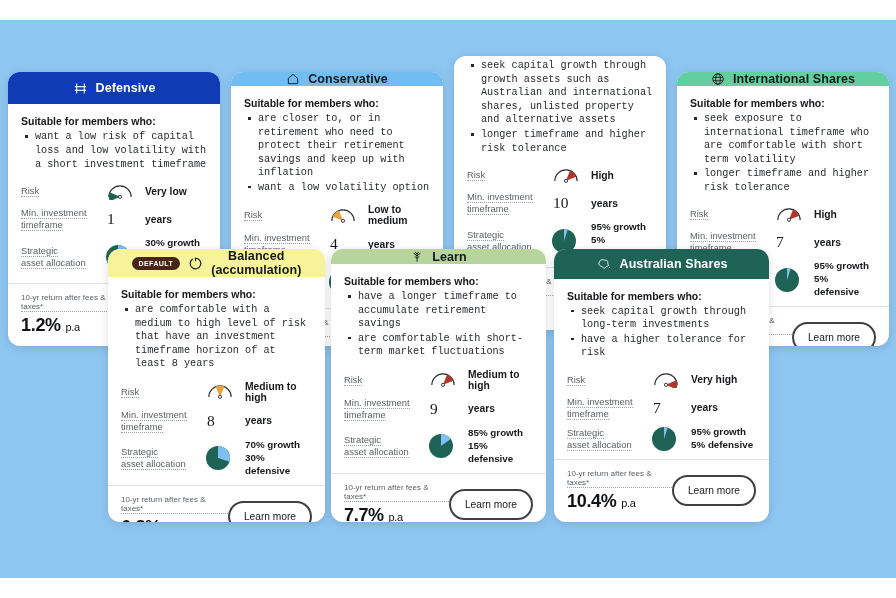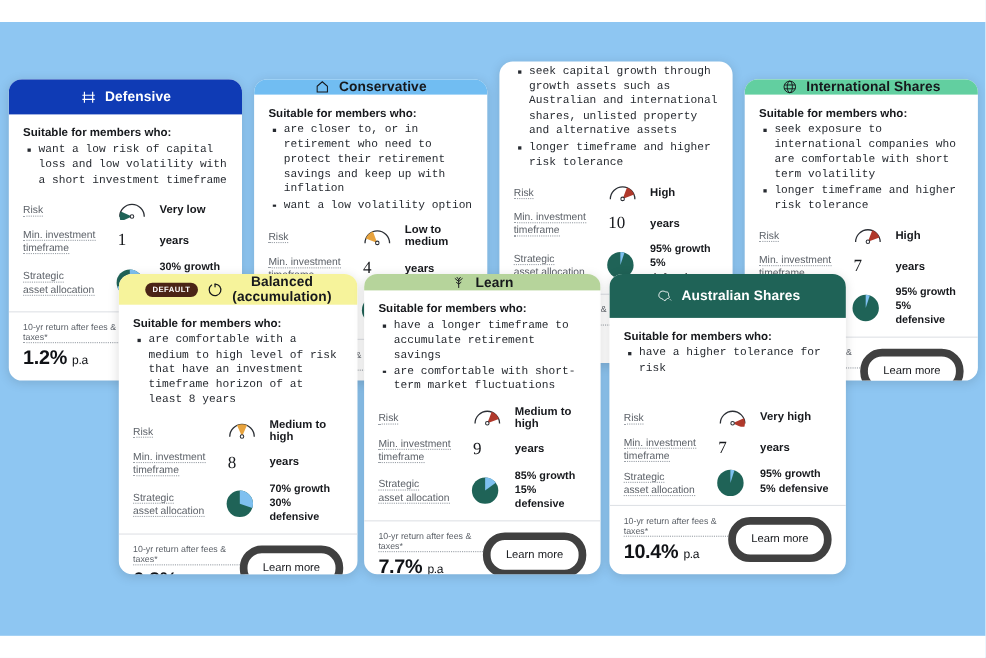--- a/index.html
+++ b/index.html
@@ -125,21 +125,21 @@
   .ret-label {
     font-size: 8px;
     color: #5c6168;
     border-bottom: 1px dotted #9aa0a7;
     display: inline-block;
     margin-bottom: 3px;
   }
   .ret-val { font-size: 18px; font-weight: bold; color: #101216; letter-spacing: -.3px; }
   .ret-val .pa { font-size: 11px; font-weight: normal; }
   .learn-btn {
-    border: 7px solid #404040;
+    border: 2px solid #404040;
     border-radius: 20px;
     padding: 8px 14px;
     font-size: 10.2px;
     color: #16181c;
     background: #fff;
     white-space: nowrap;
     cursor: pointer;
   }
 
   .default-badge {
@@ -358,21 +358,21 @@
             <circle cx="12" cy="12" r="9"></circle>
             <ellipse cx="12" cy="12" rx="4" ry="9"></ellipse>
             <path d="M3.5 9h17M3.5 15h17"></path>
           </svg>
         </span>
       <span class="head-title">International Shares</span>
     </div>
     <div class="card-body">
       <div class="suitable-title">Suitable for members who:</div>
       <ul class="bullets">
-          <li>seek exposure to international companies who are comfortable with short term volatility</li>
+          <li>seek exposure to international timeframe who are comfortable with short term volatility</li>
           <li>longer timeframe and higher risk tolerance</li>
         </ul>
       <div class="spacer"></div>
       <div class="stat-row">
         <div class="stat-label"><span class="u">Risk</span></div>
         <div class="stat-mid">
             <svg width="30" height="17" viewBox="0 0 28 16">
               <path d="M3.5 13.2 A10.5 10.5 0 0 1 24.5 13.2" fill="none" stroke="#2b2f35" stroke-width="1.1"></path>
               <path d="M17.75 3.19 L14 13 L23.81 9.25 A10.5 10.5 0 0 0 17.75 3.19Z" fill="#b0392c"></path>
               <circle cx="14" cy="13" r="1.5" fill="#ffffff" stroke="#2b2f35" stroke-width="0.9"></circle>
@@ -543,20 +543,21 @@
           <svg width="16" height="14" viewBox="0 0 28 24" fill="none" stroke="currentColor" stroke-width="1.5" stroke-linejoin="round">
             <path d="M6 8c1-3 4-4 7-3.5 2 .3 3 1.6 4.5 1.2 1.6-.4 2.4 1 3 2.4.6 1.5-.4 2.4.3 3.7.6 1.2 1.6 2 .7 3.3-1 1.4-2.6.6-3.8 1.5-1 .8-1.2 2.6-2.8 2.8-2 .2-2.6-1.8-4.3-2.6C8.6 15.8 6.3 15.4 5.5 13 4.8 11 5.2 9.7 6 8z"></path>
             <path d="M23 17.5l1.6 1.6"></path>
           </svg>
         </span>
       <span class="head-title">Australian Shares</span>
     </div>
     <div class="card-body">
       <div class="suitable-title">Suitable for members who:</div>
       <ul class="bullets">
+          <li>seek capital growth through long-term investments</li>
           <li>have a higher tolerance for risk</li>
         </ul>
       <div class="spacer"></div>
       <div class="stat-row">
         <div class="stat-label"><span class="u">Risk</span></div>
         <div class="stat-mid">
             <svg width="30" height="17" viewBox="0 0 28 16">
               <path d="M3.5 13.2 A10.5 10.5 0 0 1 24.5 13.2" fill="none" stroke="#2b2f35" stroke-width="1.1"></path>
               <path d="M23.59 8.72 L14 13 L23.59 17.28 A10.5 10.5 0 0 0 23.59 8.72Z" fill="#b0392c"></path>
               <circle cx="14" cy="13" r="1.5" fill="#ffffff" stroke="#2b2f35" stroke-width="0.9"></circle>

